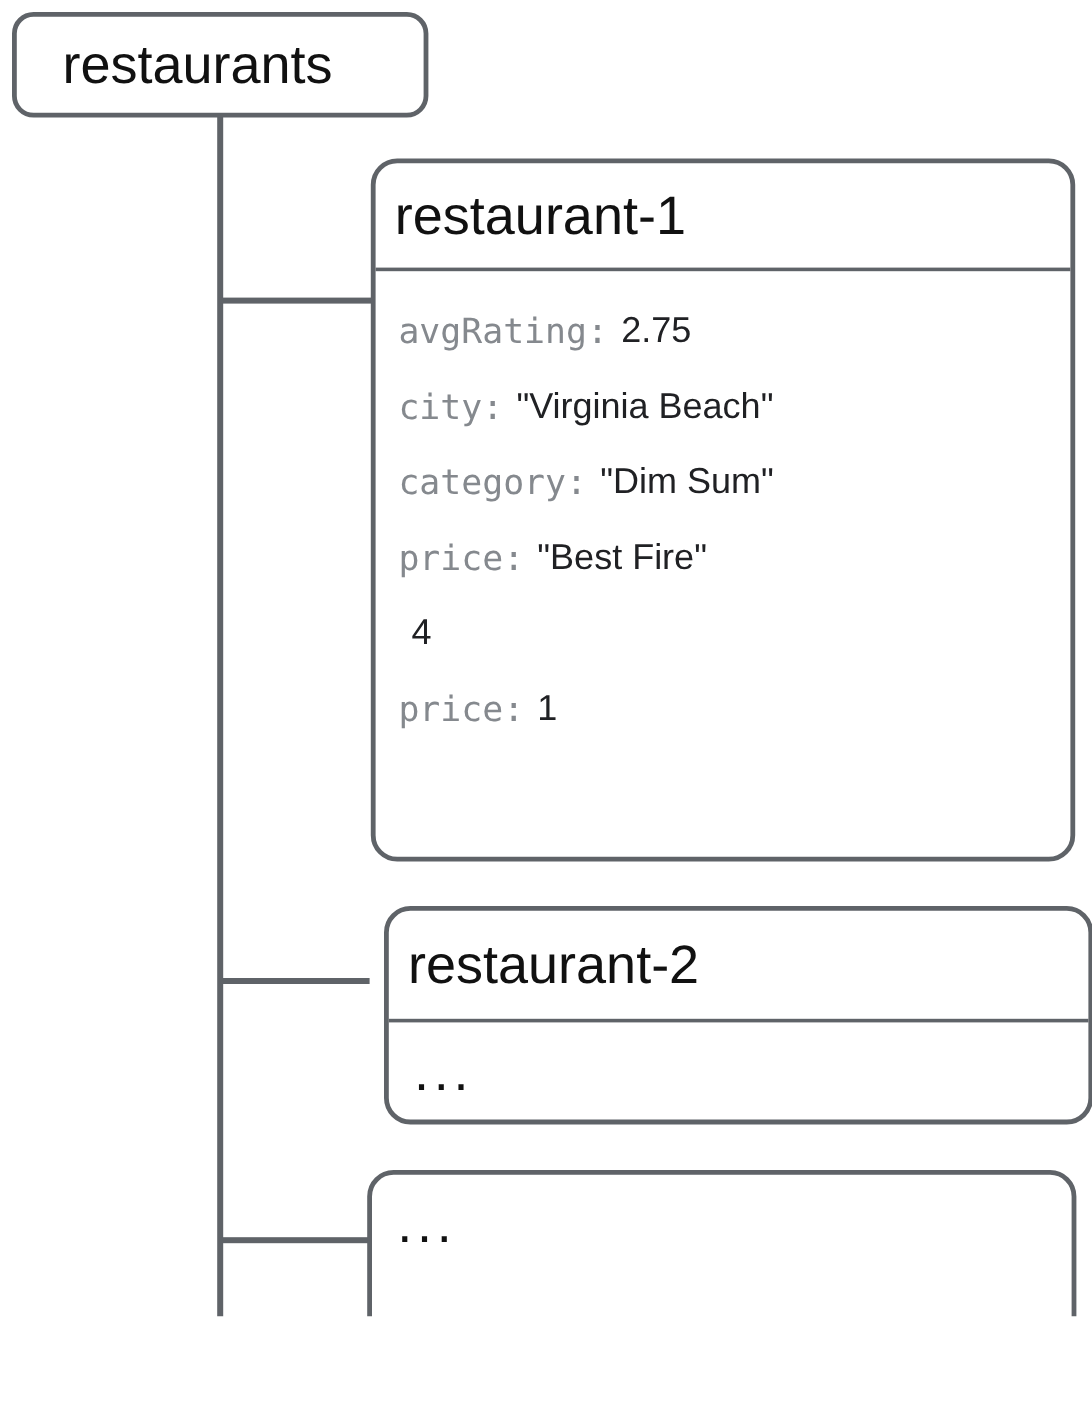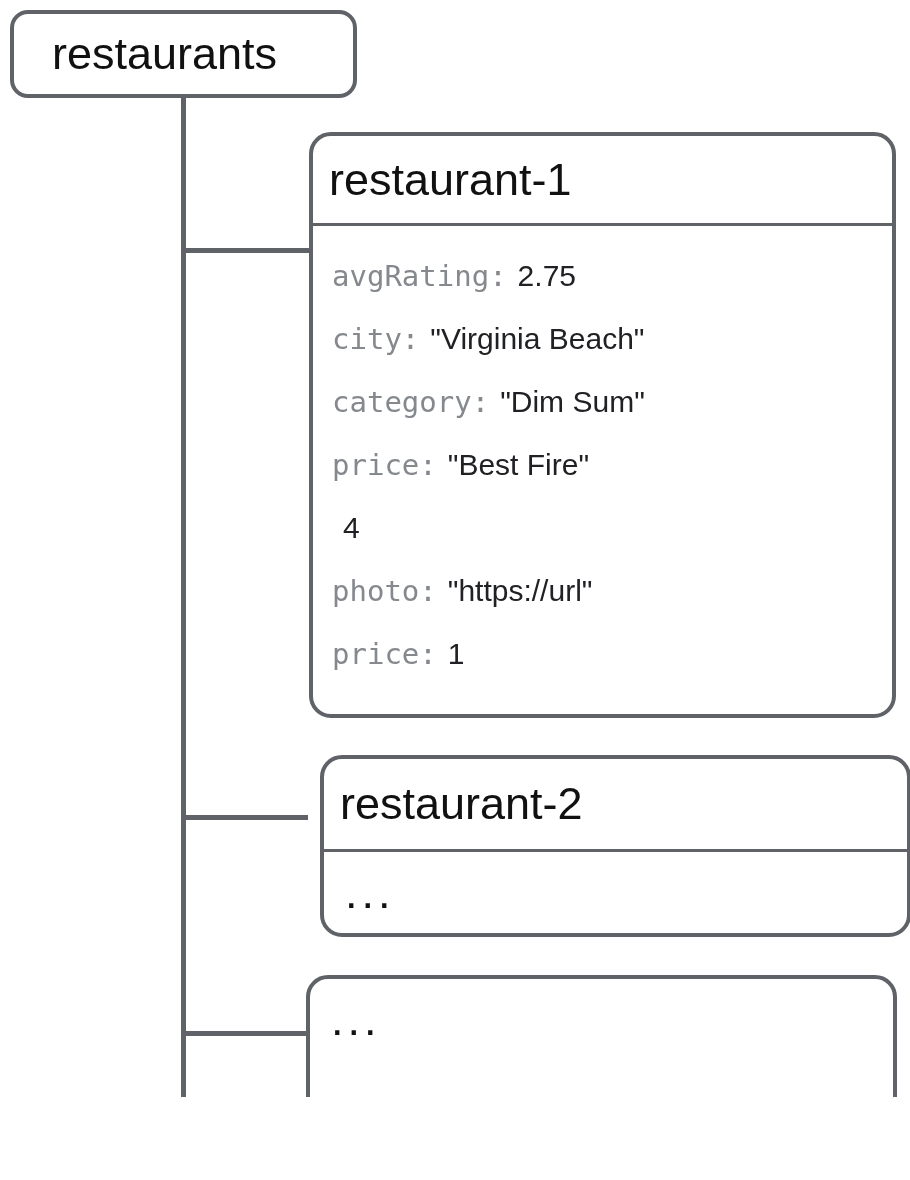--- a/index.html
+++ b/index.html
@@ -120,24 +120,20 @@
         <span class="fval">"Dim Sum"</span>
       </div>
       <div class="field-row">
         <span class="fkey">price:</span>
         <span class="fval">"Best Fire"</span>
       </div>
       <div class="field-row">
         <span class="fval">4</span>
       </div>
       <div class="field-row">
-        <span class="fkey">photo:</span>
-        <span class="fval">"https://url"</span>
-      </div>
-      <div class="field-row">
         <span class="fkey">price:</span>
         <span class="fval">1</span>
       </div>
     </div>
   </div>
 
   <div class="doc-box box2">
     <div class="doc-header">restaurant-2</div>
     <div class="doc-body">...</div>
   </div>

